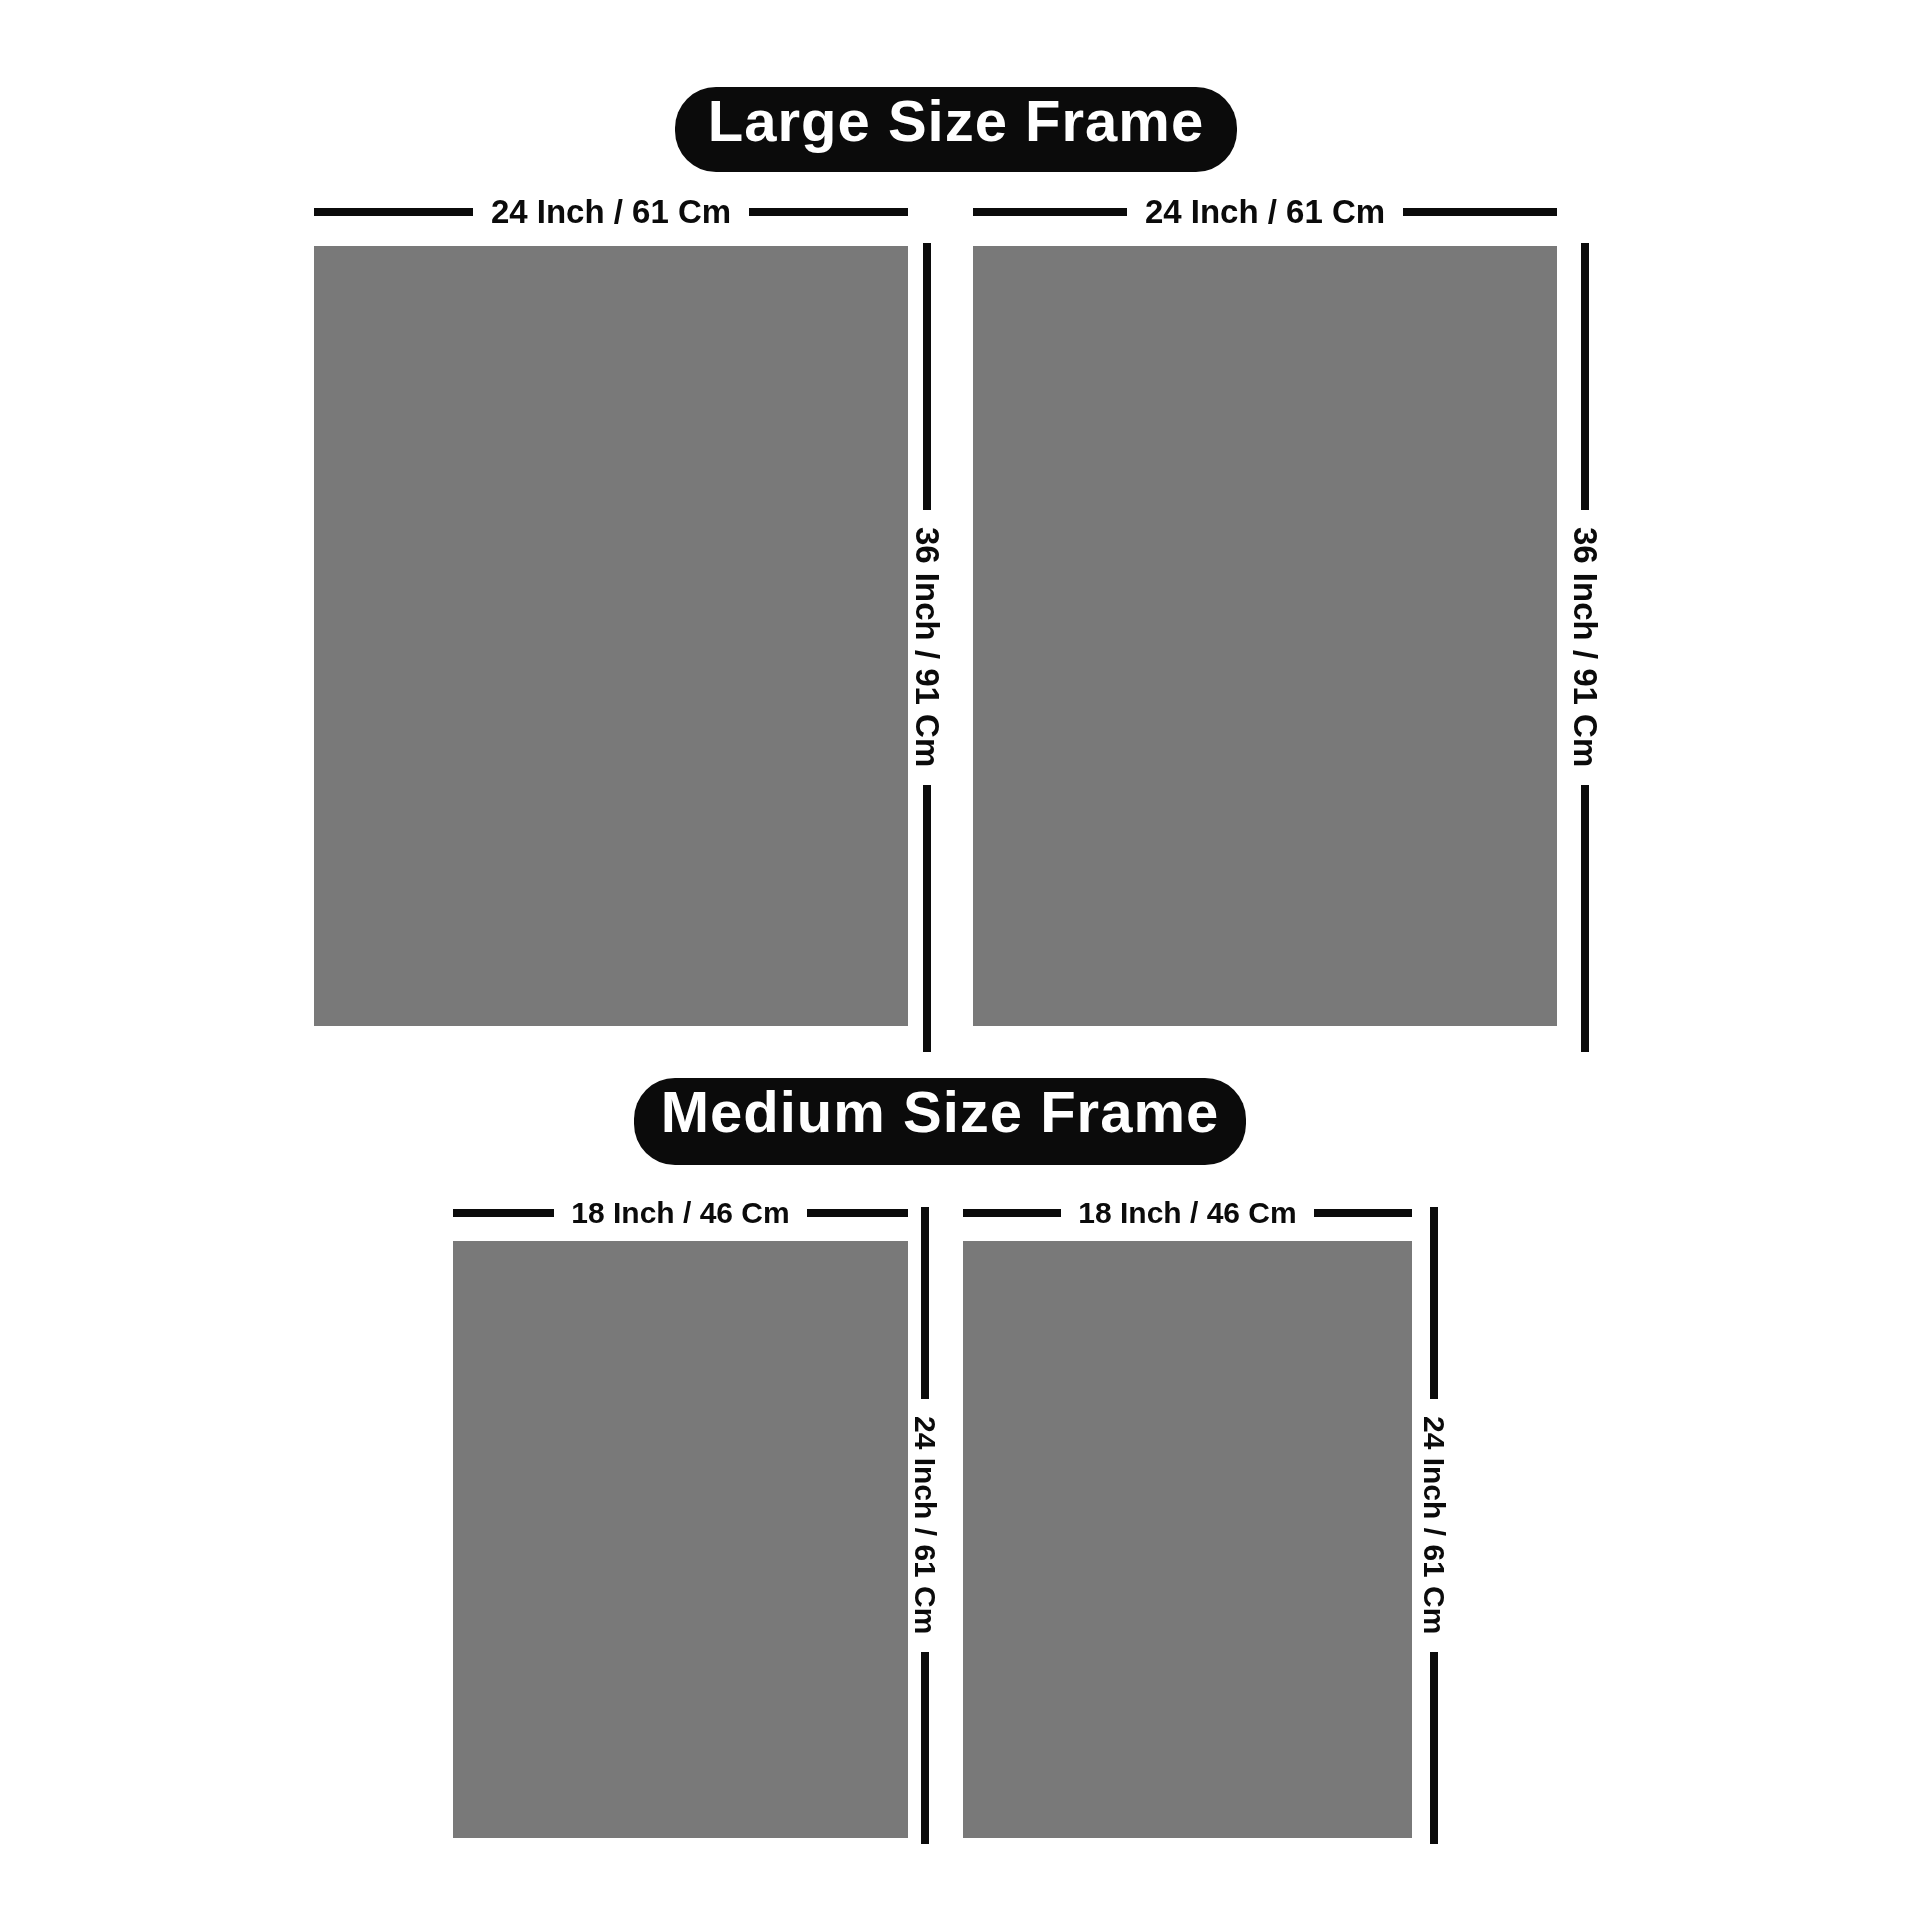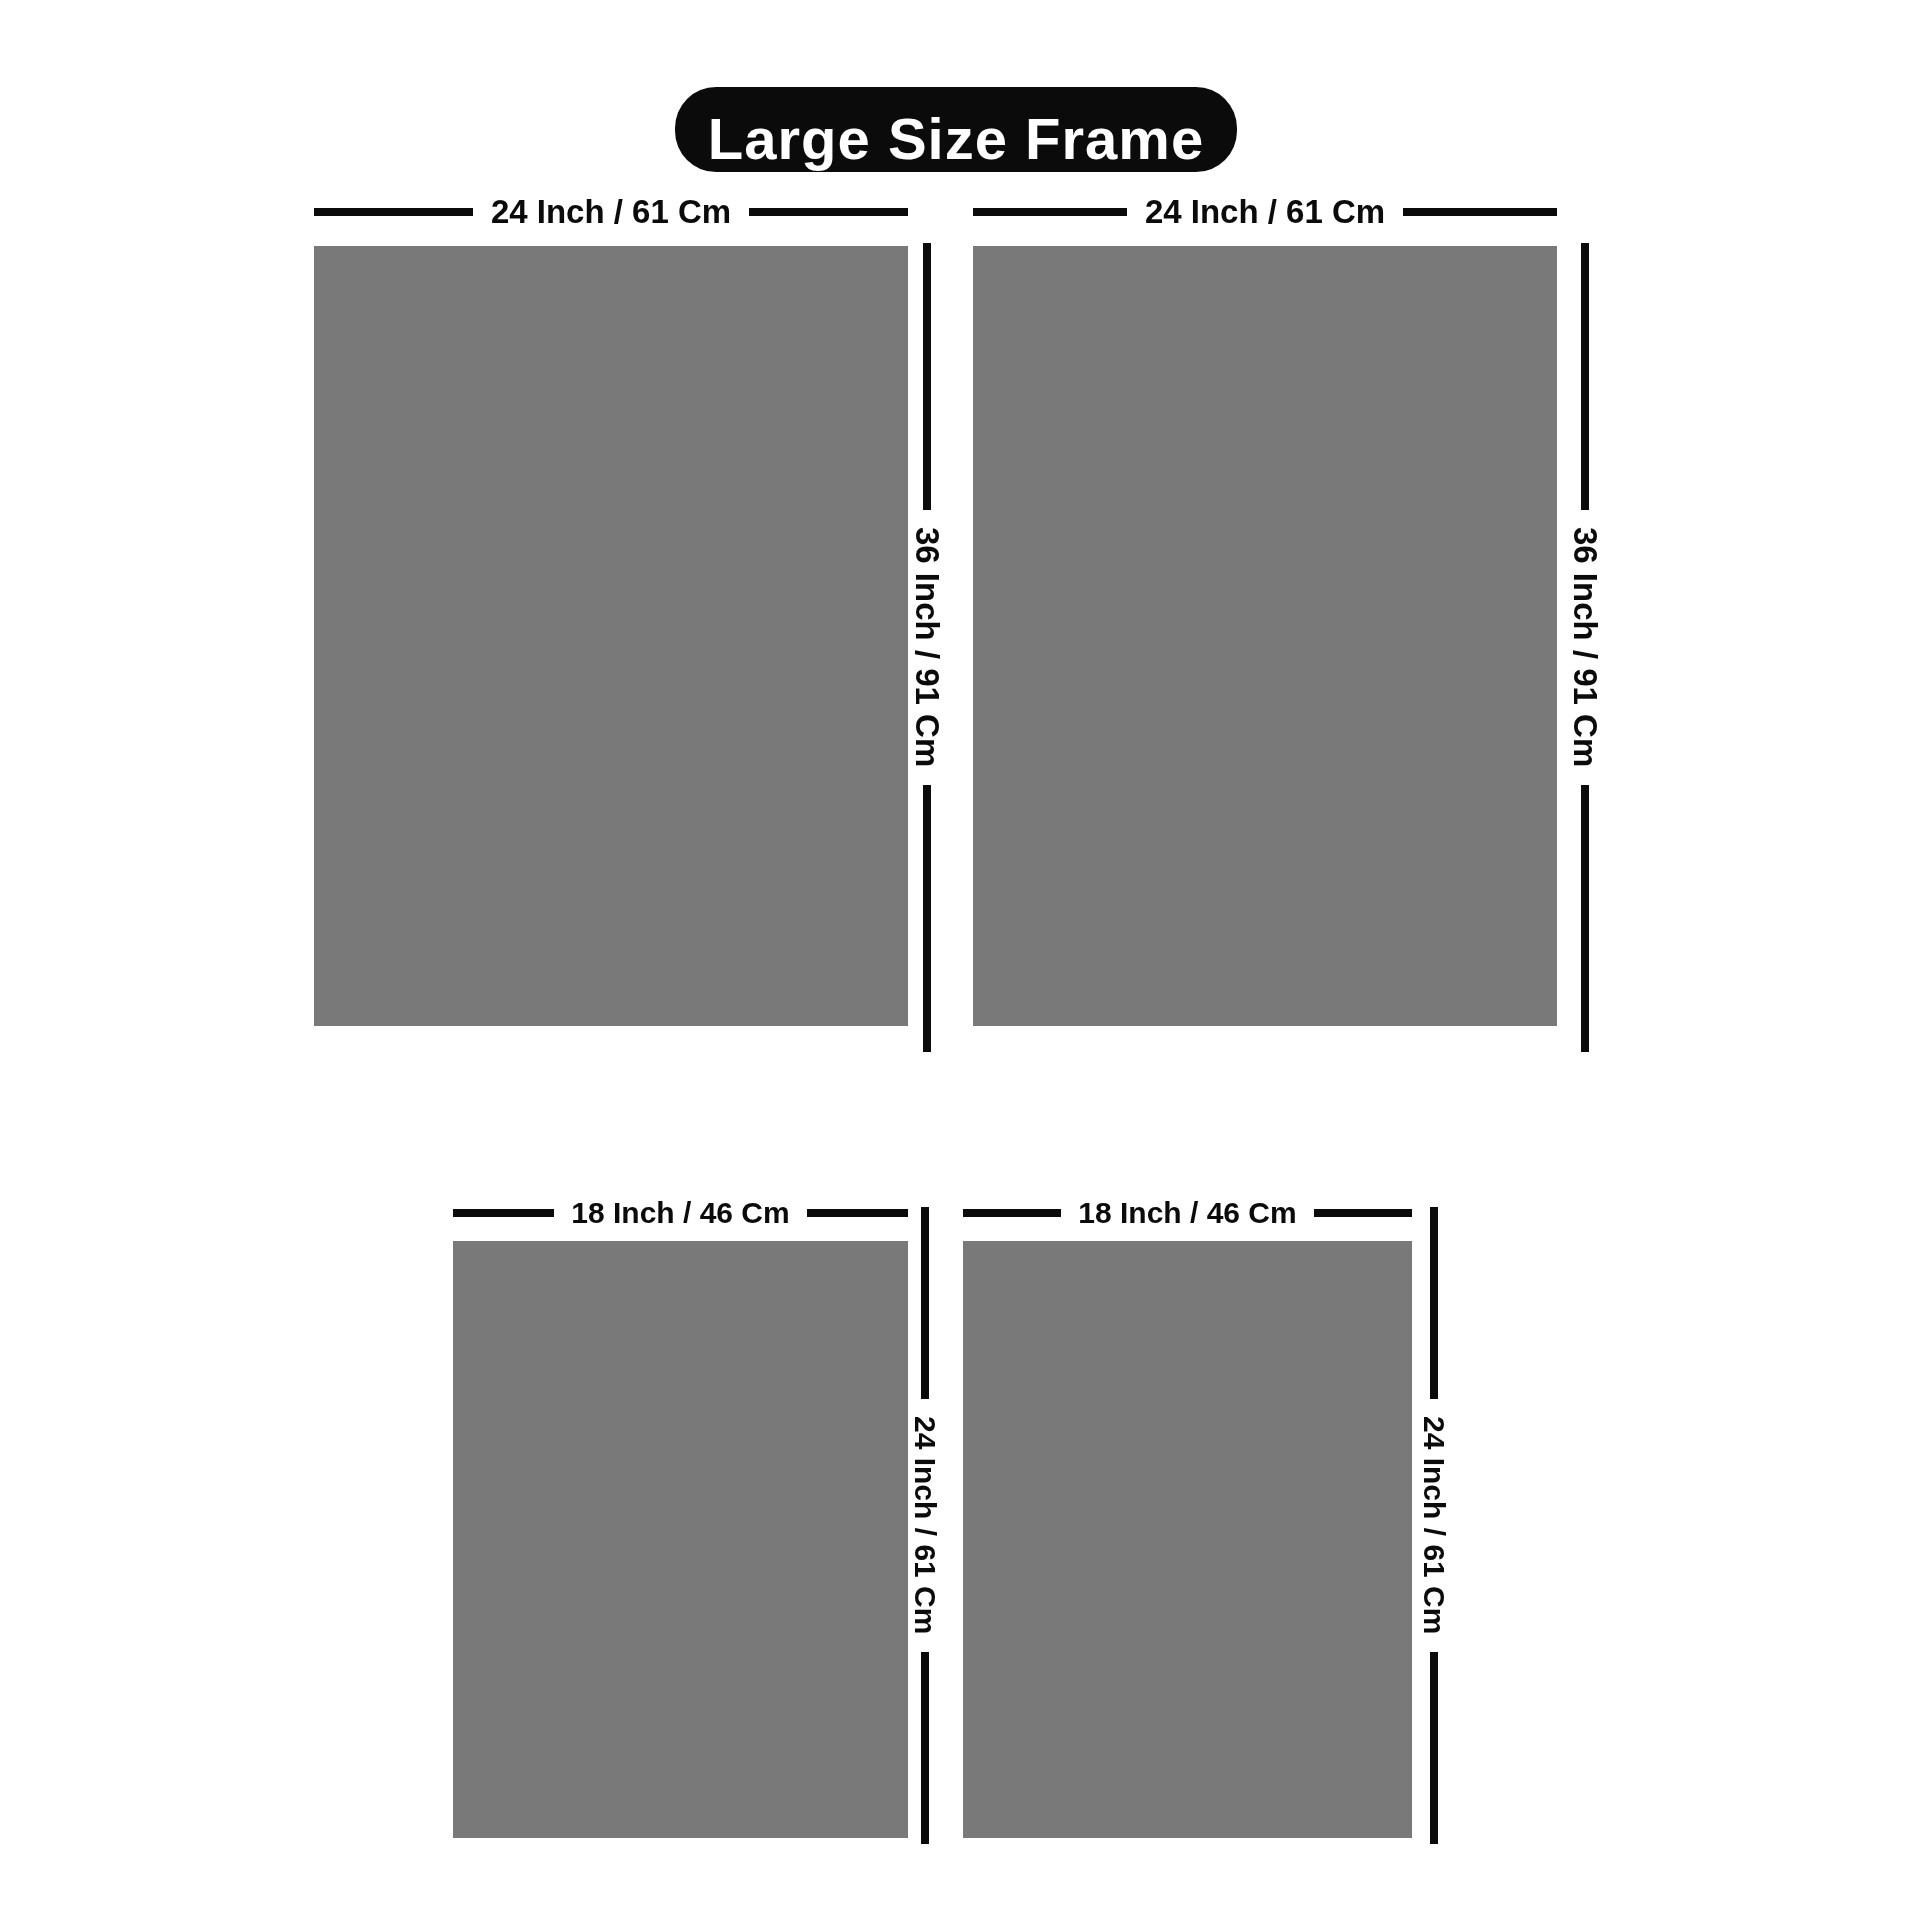--- a/index.html
+++ b/index.html
@@ -16,21 +16,21 @@
     overflow: hidden;
   }
 
   
   .badge {
     position: absolute;
     background: var(--ink, #0b0b0b);
     color: var(--badge-text, #ffffff);
     border-radius: 41px;
     display: flex;
-    align-items: flex-end;
+    align-items: flex-start;
     justify-content: center;
     font-weight: bold;
     font-size: 58px;
     letter-spacing: 1px;
     white-space: nowrap;
   }
   .badge-large  { left: 675px;  top: 87px;   width: 562px; height: 85px; }
   .badge-medium { left: 634px;  top: 1078px; width: 612px; height: 87px; }
 
   
@@ -118,20 +118,23 @@
     <span class="seg"></span>
     <span class="vtext">36 Inch / 91 Cm</span>
     <span class="seg"></span>
   </div>
   <div class="dim-v dim-v-l2">
     <span class="seg"></span>
     <span class="vtext">36 Inch / 91 Cm</span>
     <span class="seg"></span>
   </div>
 
+  <div class="badge badge-medium">
+    <span>Medium Size Frame</span>
+  </div>
 
   <div class="dim-h dim-h-m1">
     <span class="seg"></span>
     <span>18 Inch / 46 Cm</span>
     <span class="seg"></span>
   </div>
   <div class="dim-h dim-h-m2">
     <span class="seg"></span>
     <span>18 Inch / 46 Cm</span>
     <span class="seg"></span>

